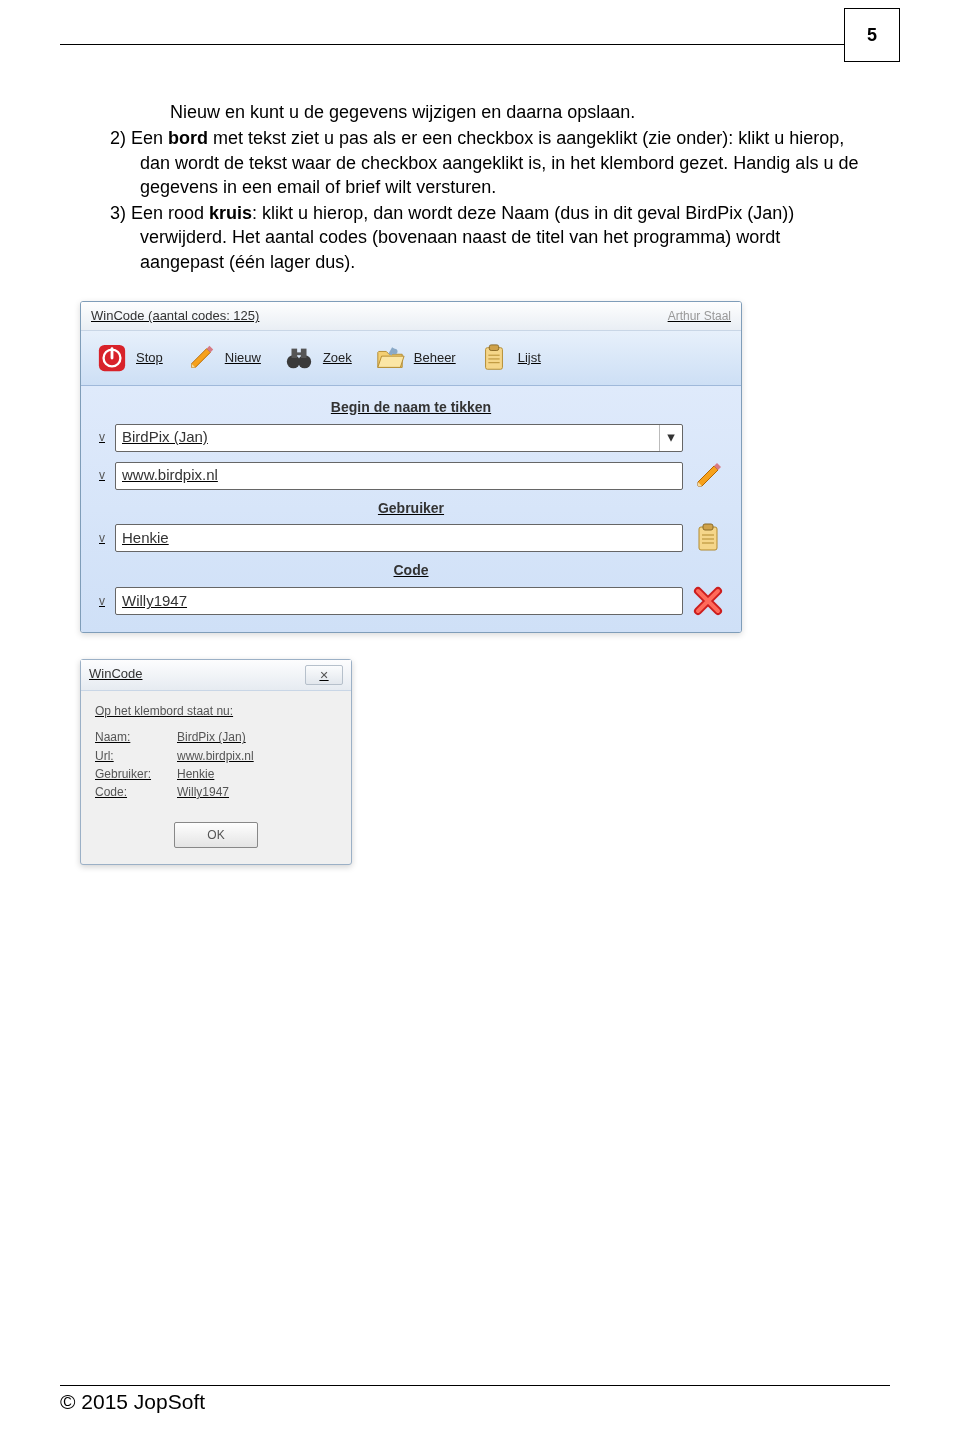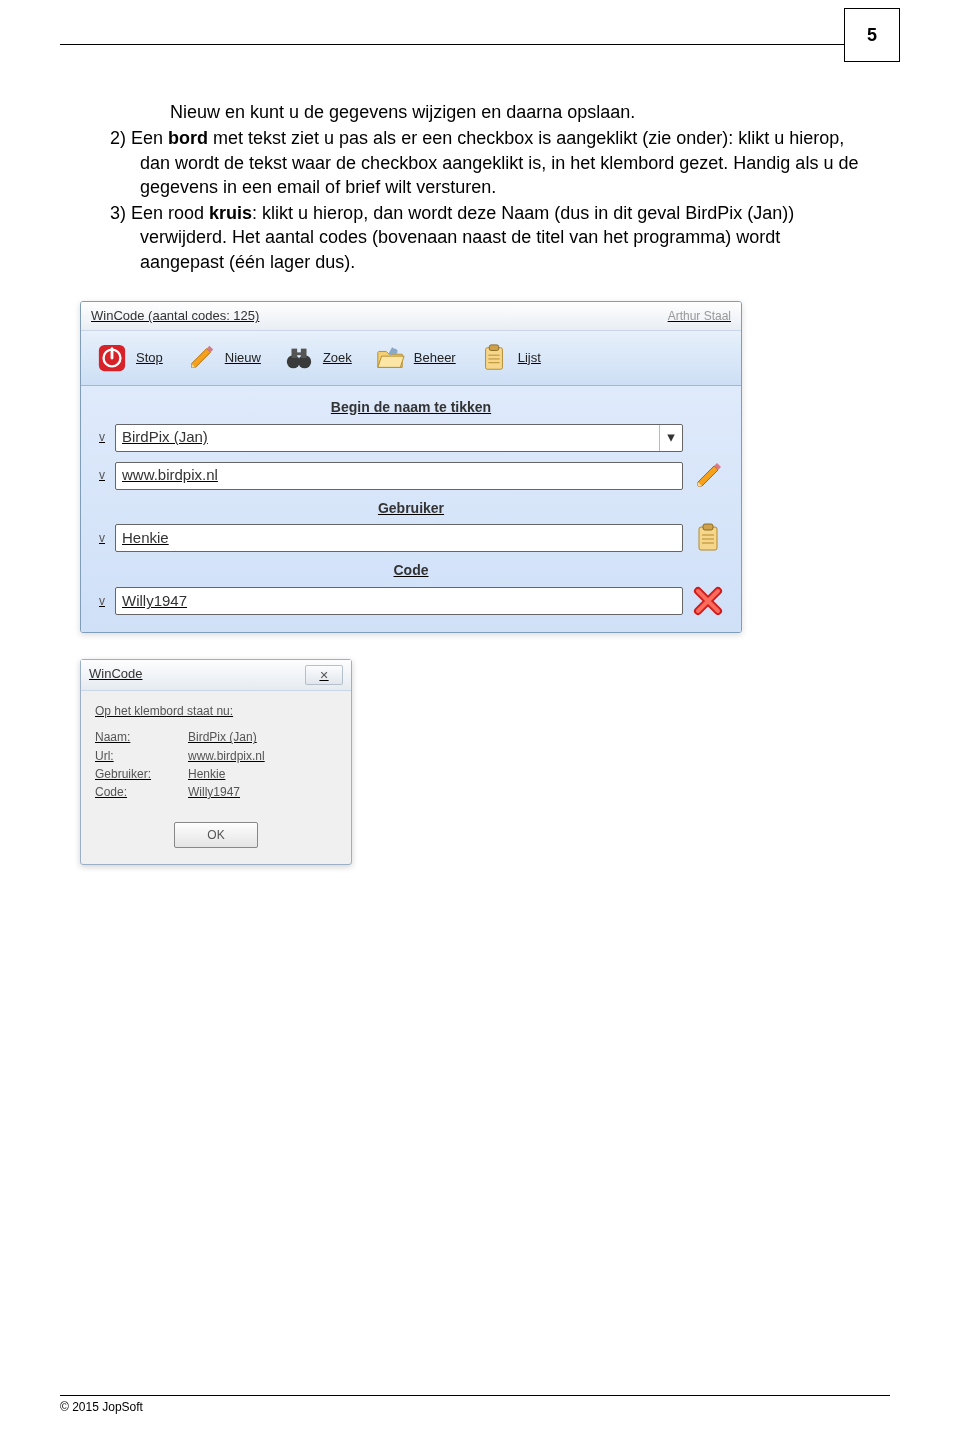--- a/index.html
+++ b/index.html
@@ -180,39 +180,39 @@
     font-size: 11px; color: #555;
   }
   .win2-body {
     padding: 12px 14px 16px;
     font-size: 12px;
     color: #555;
   }
   .win2-body .hdr {
     margin-bottom: 10px;
   }
-  .kv { display: flex; gap: 23px; margin: 2px 0; }
+  .kv { display: flex; gap: 12px; margin: 2px 0; }
   .kv .k { width: 70px; }
   .ok-row { text-align: center; margin-top: 22px; }
   .ok-btn {
     display: inline-block;
     padding: 4px 32px;
     border: 1px solid #888;
     border-radius: 2px;
     background: linear-gradient(#fefefe,#e4e4e4);
     font-size: 12px;
   }
   .footer {
     position: absolute;
     left: 60px;
     bottom: 30px;
     border-top: 1.5px solid #000;
     width: 830px;
     padding-top: 4px;
-    font-size: 12px;
+    font-size: 21px;
   }
 </style>
 </head>
 <body>
 
 <div class="page">
 
   <div class="top-rule"></div>
   <div class="page-number-box">5</div>
 

